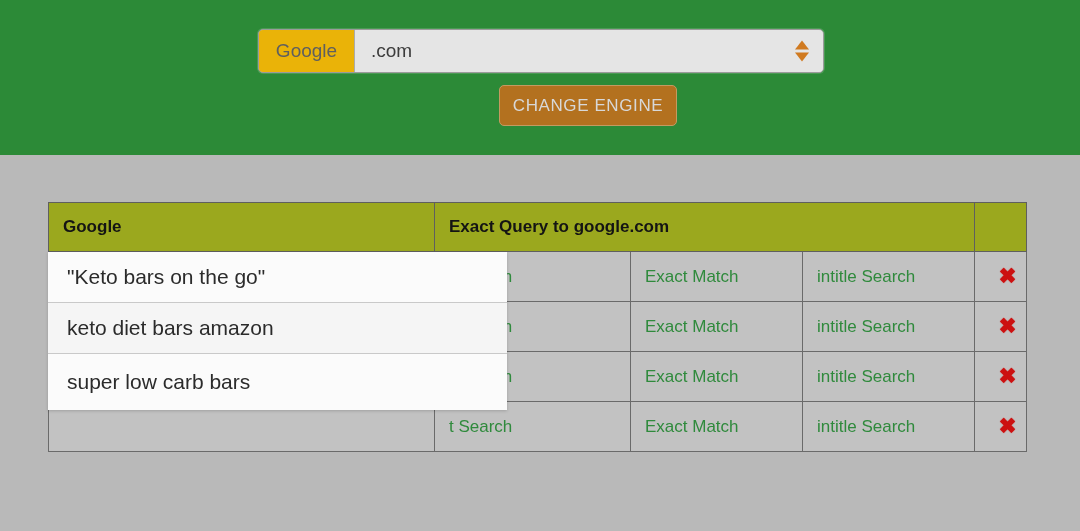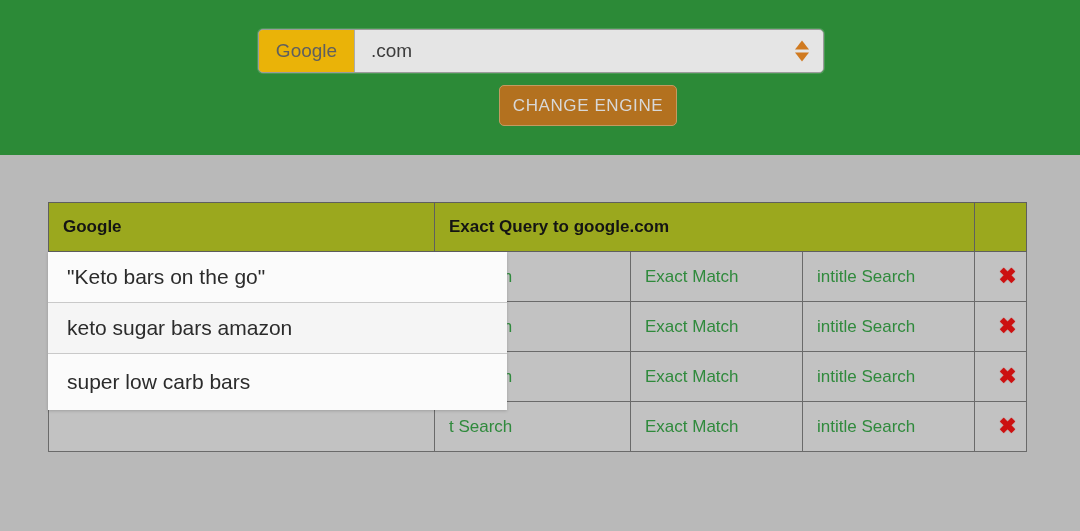--- a/index.html
+++ b/index.html
@@ -249,15 +249,15 @@
       <td>intitle Search</td>
       <td class="delete-cell">
         <span class="delete-icon">✖</span>
       </td>
     </tr>
   </tbody>
 </table>
 
 <div id="keyword-suggestions">
   <div class="suggestion-item">"Keto bars on the go"</div>
-  <div class="suggestion-item alt">keto sugar bars amazon</div>
+  <div class="suggestion-item alt">keto diet bars amazon</div>
   <div class="suggestion-item">super low carb bars</div>
 </div>
 
 </body></html>

